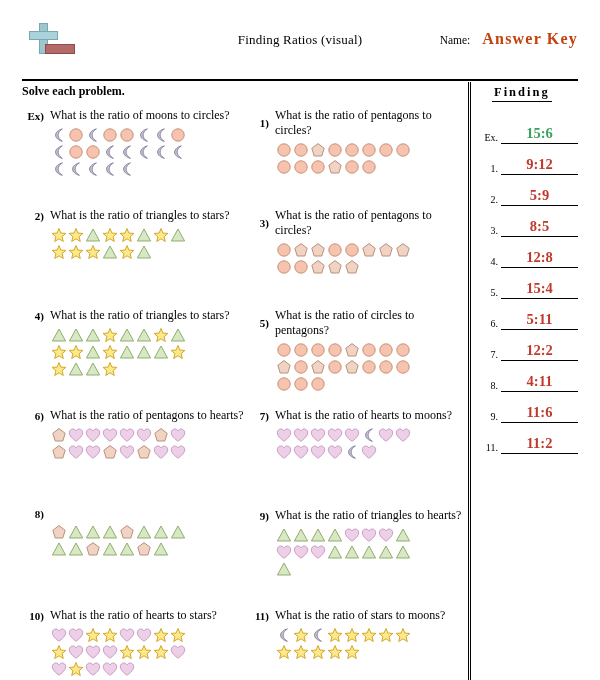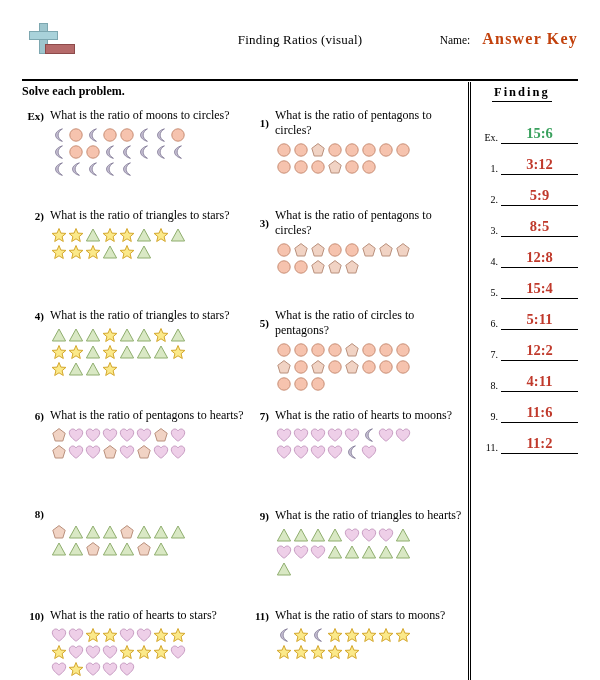--- a/index.html
+++ b/index.html
@@ -764,21 +764,21 @@
 
     <div class="answers-col">
       <div class="answers-title">Finding</div>
       <div class="ans-list" id="answers-list">
           <div class="ans-row">
             <span class="ans-num">Ex.</span>
             <span class="ans-line ans-ex">15:6</span>
           </div>
           <div class="ans-row">
             <span class="ans-num">1.</span>
-            <span class="ans-line ans-red">3:12</span>
+            <span class="ans-line ans-red">9:12</span>
           </div>
           <div class="ans-row">
             <span class="ans-num">2.</span>
             <span class="ans-line ans-red">5:9</span>
           </div>
           <div class="ans-row">
             <span class="ans-num">3.</span>
             <span class="ans-line ans-red">8:5</span>
           </div>
           <div class="ans-row">

